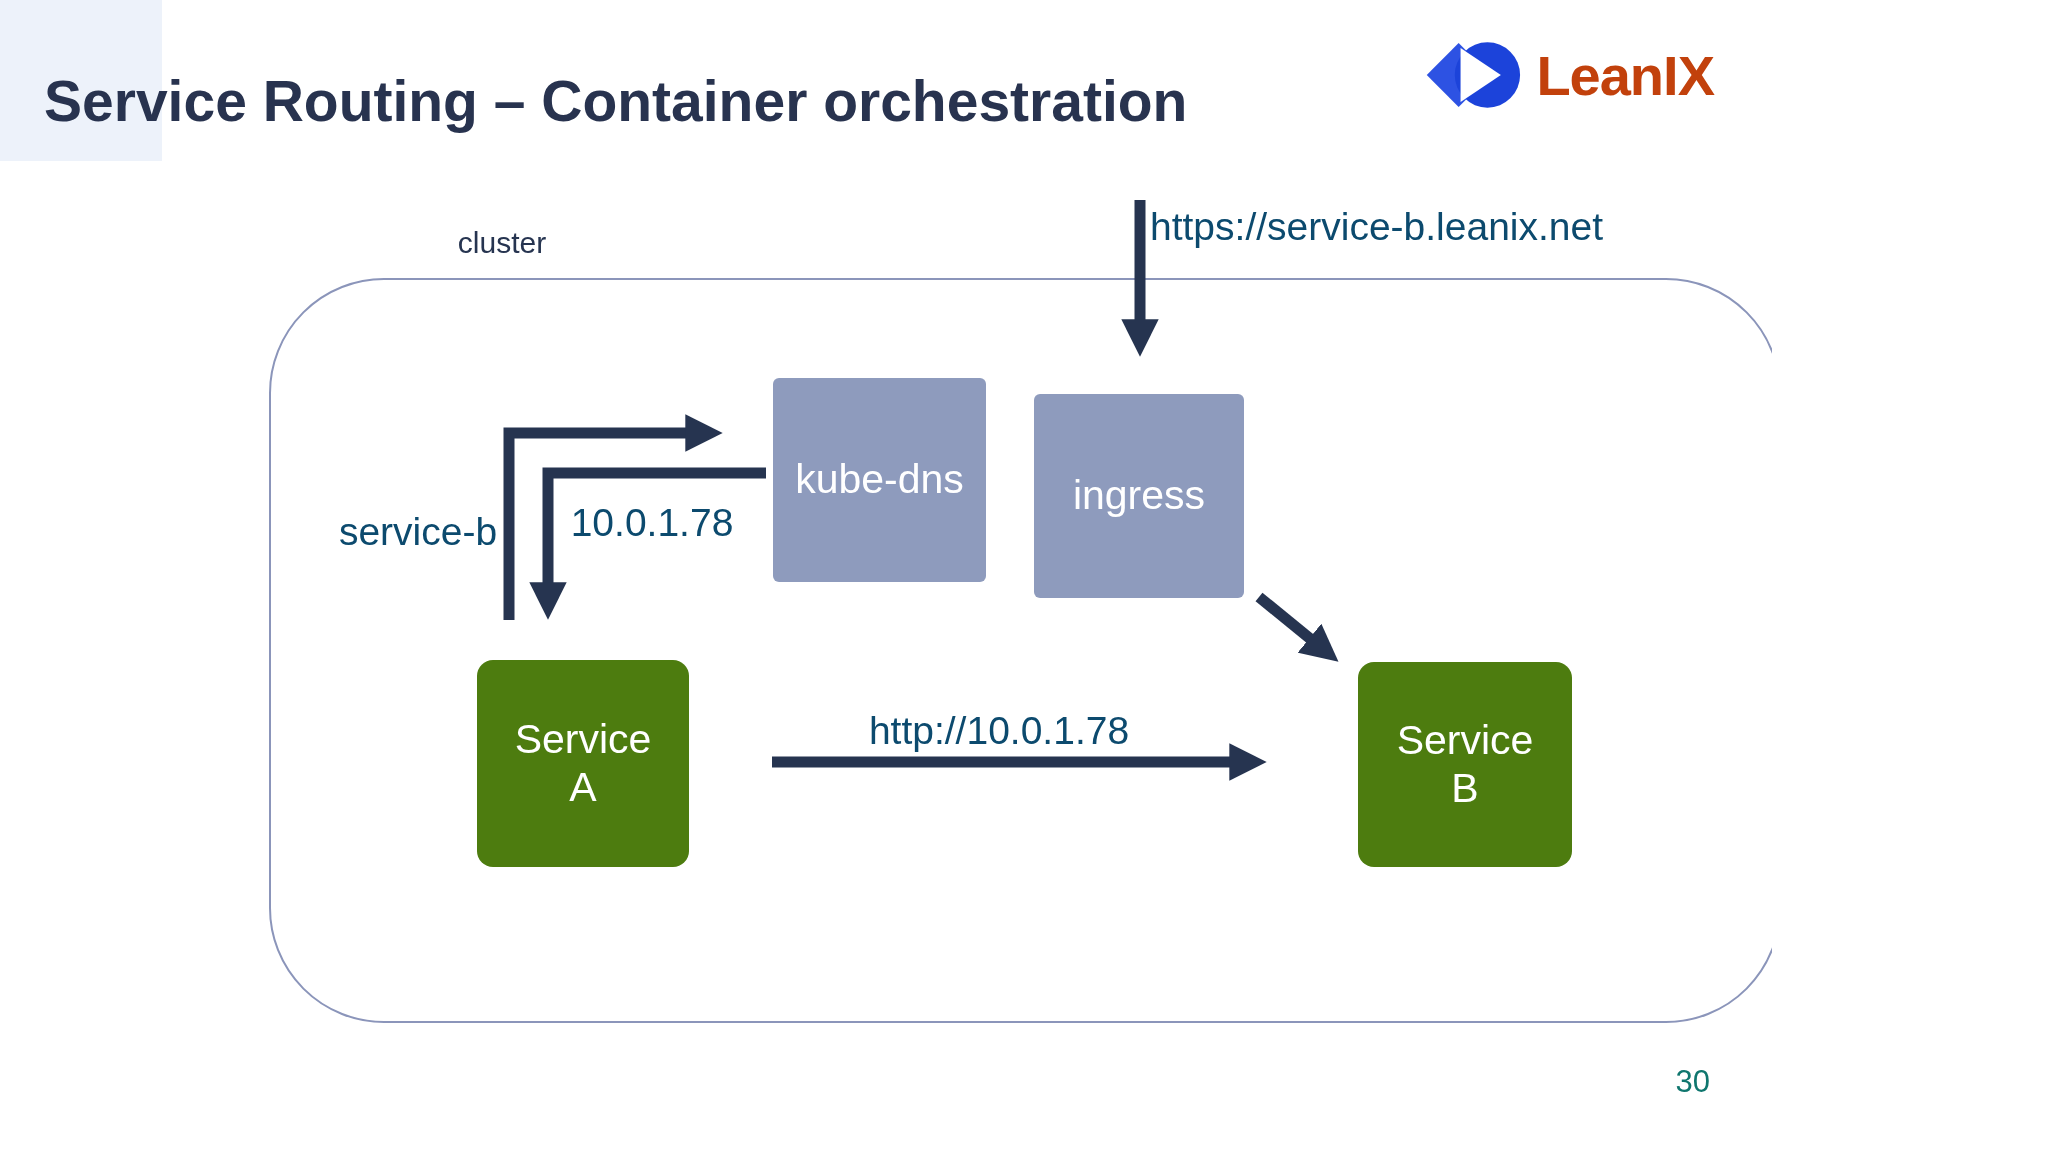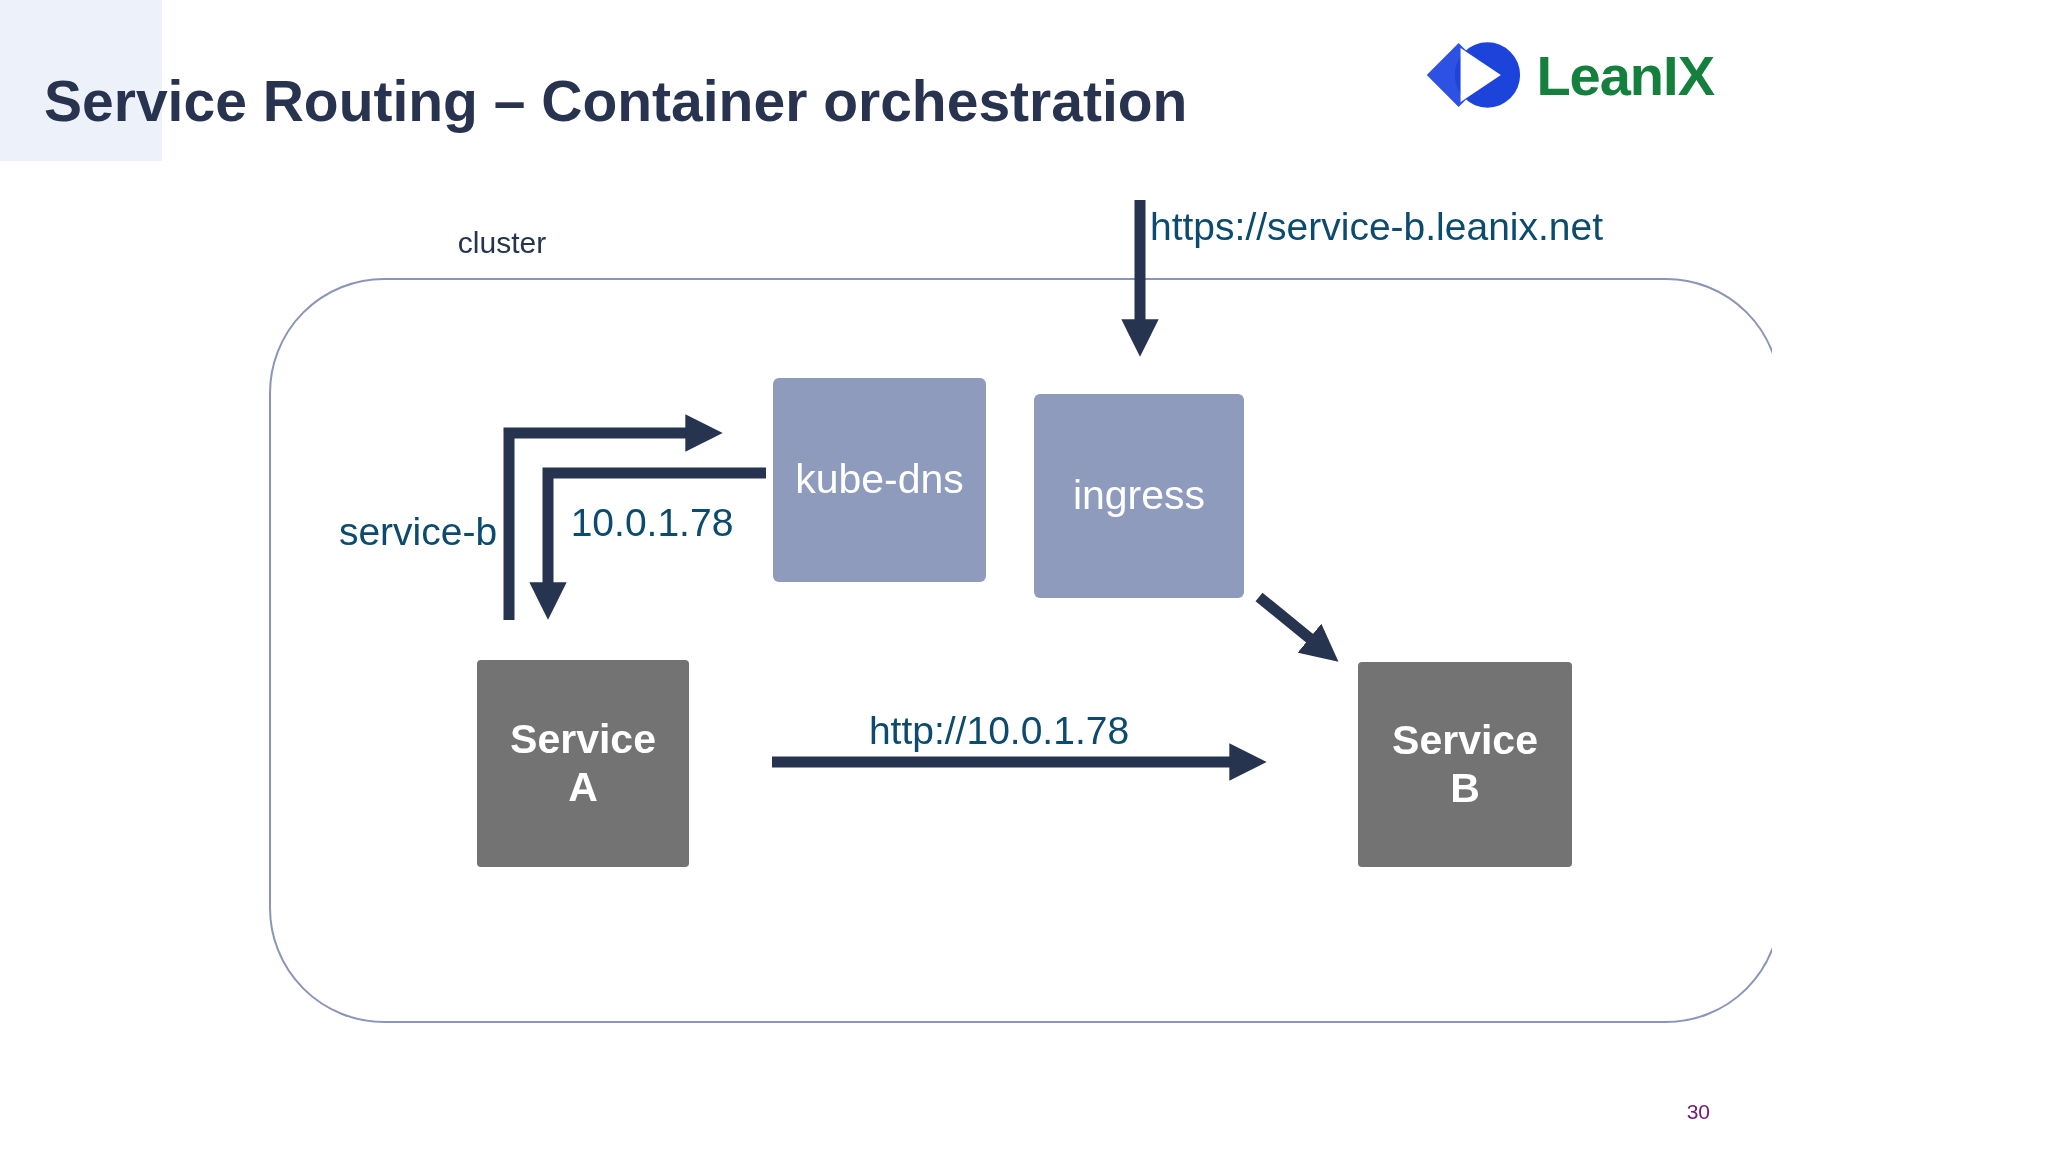--- a/index.html
+++ b/index.html
@@ -36,21 +36,21 @@
     position: absolute;
     right: 58px; top: 38px;
     display: flex;
     align-items: center;
     gap: 14px;
   }
   .logo-mark { width: 96px; height: 74px; display: block; }
   .logo-text {
     font-size: 56px;
     font-weight: 700;
-    color: #15803d;
+    color: #c2410c;
     letter-spacing: -1px;
   }
 
   
   .cluster-box {
     position: absolute;
     left: 269px; top: 278px;
     width: 1508px; height: 741px;
     border: 2px solid #8b95ba;
     border-radius: 115px;
@@ -71,21 +71,21 @@
     display: flex;
     flex-direction: column;
     align-items: center;
     justify-content: center;
     color: #ffffff;
     font-size: 41px;
     line-height: 1.15;
     text-align: center;
   }
   .node-muted { background: #8e9bbd; border-radius: 6px; }
-  .node-blue  { background: #737373; border-radius: 4px; font-weight: bold; }
+  .node-blue  { background: #4d7c0f; border-radius: 16px; }
   .node-kube-dns  { left: 773px;  top: 378px; width: 213px; height: 204px; }
   .node-ingress   { left: 1034px; top: 378px; width: 210px; height: 204px; margin-top: 16px; }
   .node-service-a { left: 477px;  top: 660px; width: 212px; height: 207px; }
   .node-service-b { left: 1358px; top: 662px; width: 214px; height: 205px; }
 
   
   .arrows-svg {
     position: absolute;
     left: 0; top: 0;
     width: 2048px; height: 1152px;
@@ -101,23 +101,23 @@
     text-align: center;
   }
   .label-https     { left: 1150px; top: 205px; width: 400px; }
   .label-service-b { left: 318px;  top: 501px; width: 200px; margin-top: 9px; }
   .label-ip        { left: 552px;  top: 501px; width: 200px; }
   .label-http      { left: 849px;  top: 709px; width: 300px; }
 
   
   .page-number {
     position: absolute;
-    right: 62px; bottom: 28px;
-    font-size: 21px;
-    color: #701a75;
+    right: 62px; bottom: 52px;
+    font-size: 31px;
+    color: #0f766e;
   }
 </style>
 </head>
 <body>
 
 <div class="slide">
 
   <div class="corner-accent"></div>
 
   <h1 class="slide-title">Service Routing – Container orchestration</h1>

